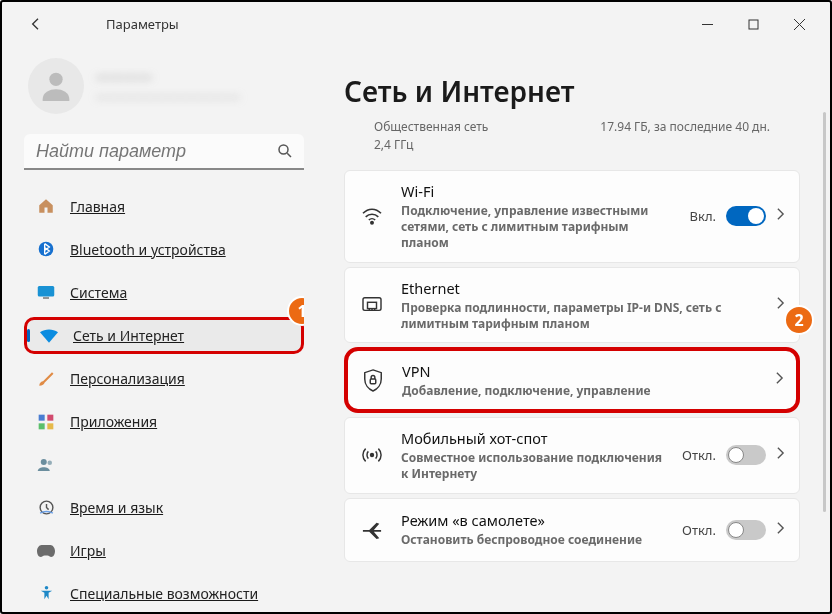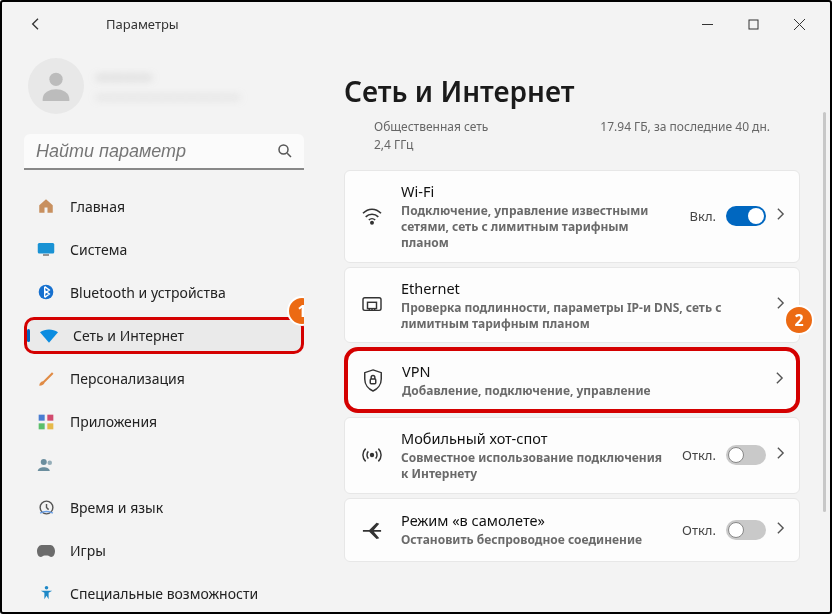--- a/index.html
+++ b/index.html
@@ -69,20 +69,21 @@
     font-size: 18px;
     outline: none;
     font-style: italic;
   }
   .search .icon {
     position: absolute; right: 10px; top: 8px; color:#555;
   }
   .nav {
     margin-top: 18px; display: flex; flex-direction: column; gap: 6px;
     overflow-y: auto;
+    text-decoration: underline;
   }
   .nav-item {
     height: 38px; display: flex; align-items: center; gap: 14px;
     padding: 0 12px; border-radius: 6px;
     cursor: pointer; font-size: 14px; color: #222;
     position: relative;
   }
   .nav-item .nav-icon { width: 20px; display:flex; align-items:center; justify-content:center; }
   .nav-item.selected {
     background: #eaeaea;
@@ -210,35 +211,35 @@
         <div class="nav-item">
           <span class="nav-icon">
               <svg width="18" height="18" viewBox="0 0 24 24" fill="#c8905f">
                 <path d="M3 11 L12 3 L21 11 V21 H14 V14 H10 V21 H3 Z"></path>
               </svg>
             </span>
           <span>Главная</span>
         </div>
         <div class="nav-item">
           <span class="nav-icon">
+              <svg width="16" height="16" viewBox="0 0 24 24" fill="#1670cf">
+                <circle cx="12" cy="12" r="11"></circle>
+                <path d="M10 4 L17 9 L10 14 V4 M10 20 L17 15 L10 10 V20" fill="none" stroke="#fff" stroke-width="2"></path>
+              </svg>
+            </span>
+          <span>Bluetooth и устройства</span>
+        </div>
+        <div class="nav-item">
+          <span class="nav-icon">
               <svg width="18" height="14" viewBox="0 0 24 18">
                 <rect x="1" y="1" width="22" height="14" rx="2" fill="#1992d4"></rect>
                 <rect x="8" y="16" width="8" height="2" fill="#777"></rect>
               </svg>
             </span>
           <span>Система</span>
-        </div>
-        <div class="nav-item">
-          <span class="nav-icon">
-              <svg width="16" height="16" viewBox="0 0 24 24" fill="#1670cf">
-                <circle cx="12" cy="12" r="11"></circle>
-                <path d="M10 4 L17 9 L10 14 V4 M10 20 L17 15 L10 10 V20" fill="none" stroke="#fff" stroke-width="2"></path>
-              </svg>
-            </span>
-          <span>Bluetooth и устройства</span>
         </div>
         <div class="nav-item selected highlight-1" style="position:relative;">
           <span class="nav-icon">
               <svg width="18" height="14" viewBox="0 0 24 18" fill="#0b8ce0">
                 <path d="M12 18 L0 4 C7 -1 17 -1 24 4 Z"></path>
               </svg>
             </span>
           <span>Сеть и Интернет</span>
           <div class="badge" style="right:-16px; top:-24px;">1</div>
         </div>

